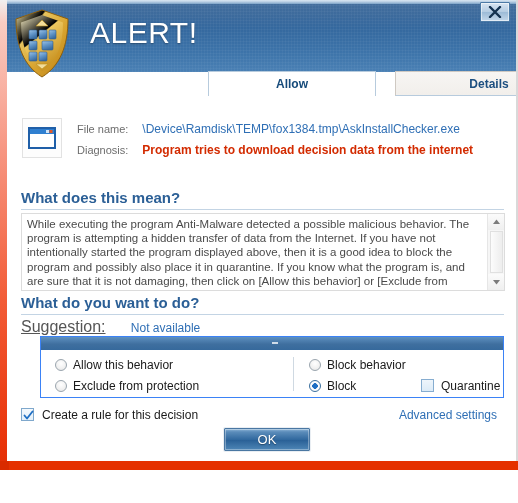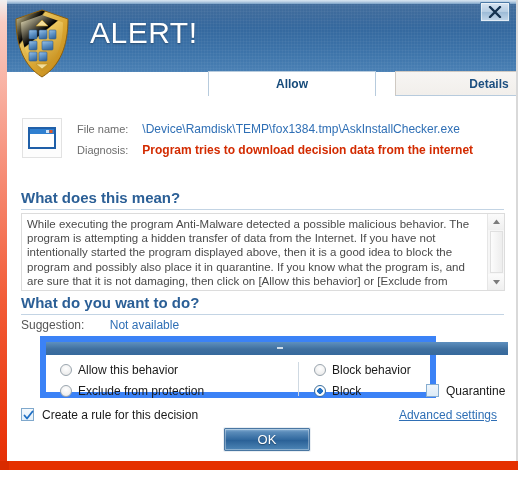--- a/index.html
+++ b/index.html
@@ -247,29 +247,29 @@
     border: 1px solid #e0e0e0;
     box-sizing: border-box;
     cursor: pointer;
   }
 
   .suggestion-row {
     position: absolute;
     left: 14px; top: 222px;
     white-space: nowrap;
   }
-  .suggestion-label { color: #555555; font-size: 12px; }
+  .suggestion-label { color: #555555; font-size: 16px; text-decoration: underline; }
   .suggestion-value { color: #2f6fb5; font-size: 12px; margin-left: 22px; }
 
   .options-panel {
     position: absolute;
     left: 33px; top: 240px;
-    width: 396px; height: 62px;
-    box-sizing: border-box;
-    border: 6px solid #3b82f6;
+    width: 464px; height: 62px;
+    box-sizing: border-box;
+    border: 1px solid #3b82f6;
     background: #ffffff;
   }
   .options-header {
     position: absolute;
     left: 0; top: 0;
     width: 462px; height: 13px;
     background: linear-gradient(to bottom, #5e90bf 0%, #3f6f9f 55%, #36699c 100%);
   }
   .options-header-dash {
     position: absolute;
@@ -342,21 +342,20 @@
     margin-right: 8px;
     box-sizing: border-box;
   }
   .checkbox-checked svg { position: absolute; left: 1px; top: 1px; }
 
   .adv-link {
     position: absolute;
     right: 14px; top: 312px;
     color: #2f6fb5;
     font-size: 12px;
-    text-decoration: underline;
     cursor: pointer;
   }
 
   .ok-button {
     position: absolute;
     left: 217px; top: 332px;
     width: 86px; height: 23px;
     box-sizing: border-box;
     border: 1px solid #4a77a2;
     border-radius: 1px;

